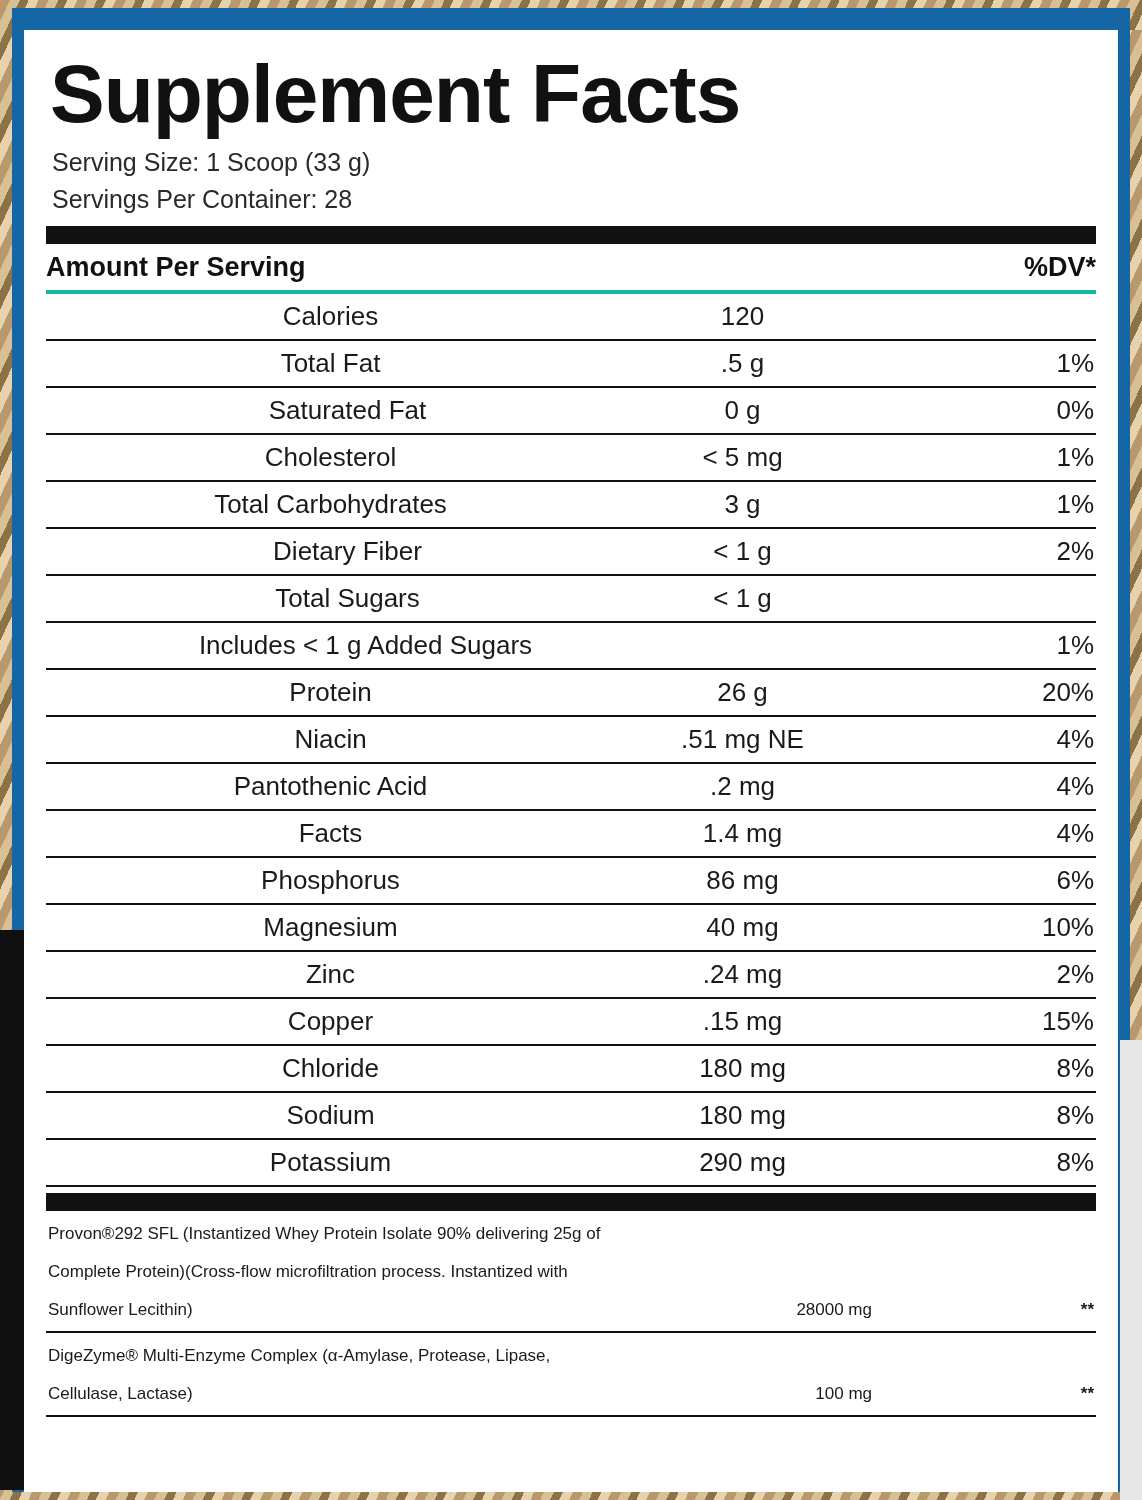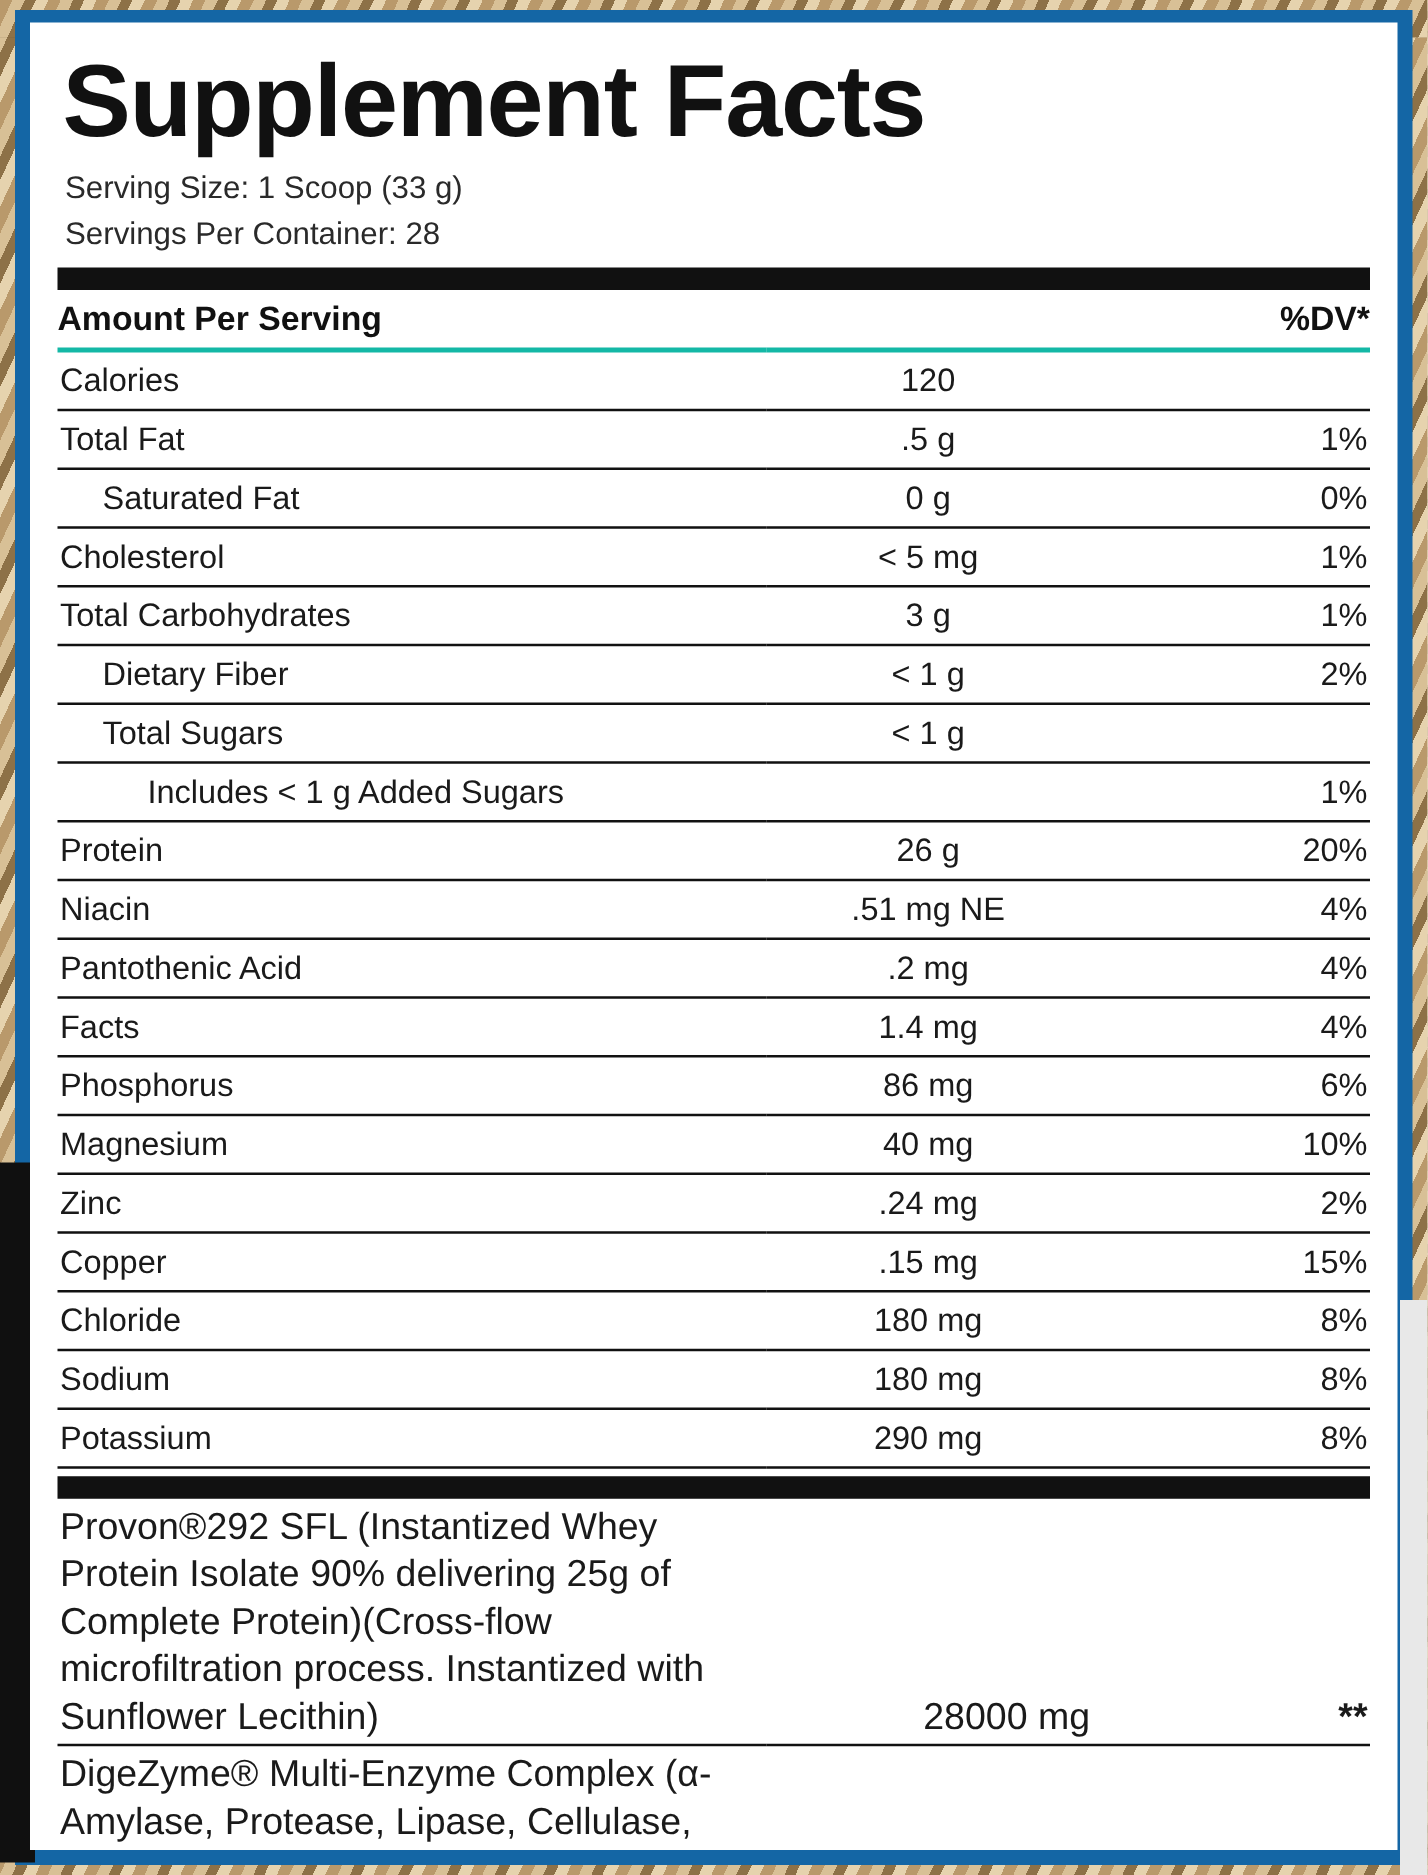--- a/index.html
+++ b/index.html
@@ -62,21 +62,21 @@
     top: 1040px;
     width: 22px;
     height: 460px;
     background: #e8e8e8;
   }
 
   
   #label {
     position: absolute;
     left: 24px;
-    top: 18px;
+    top: 30px;
     width: 1094px;
     height: 1462px;
     background: #ffffff;
     box-sizing: border-box;
     padding: 10px 14px 0 14px;
     overflow: hidden;
   }
 
   #sf-title {
     font-family: "Liberation Sans", sans-serif;
@@ -128,41 +128,41 @@
     border-bottom: 4px solid #14b8a6;
   }
   .row-head .dv { text-align: right; }
 
   tr.nutrient td {
     font-size: 26px;
     line-height: 45px;
     border-bottom: 2px solid #111;
     color: #1a1a1a;
   }
-  tr.nutrient td.name { text-align: left; padding-left: 2px; }
+  tr.nutrient td.name { text-align: center; padding-left: 2px; }
   tr.nutrient td.amt  { text-align: center; padding-right: 56px; }
   tr.nutrient td.dv   { text-align: right; padding-right: 2px; }
 
   tr.nutrient.indent1 td.name { padding-left: 36px; }
   tr.nutrient.indent2 td.name { padding-left: 72px; }
 
   
   tr.nutrient.indent1 td.name,
   tr.nutrient.indent1 td.amt,
   tr.nutrient.indent1 td.dv { border-bottom: 2px solid #111; }
 
   
   .ing-block {
     margin: 0 8px;
     border-collapse: collapse;
     width: calc(100% - 16px);
     table-layout: fixed;
   }
   .ing-block td {
-    font-size: 30px;
+    font-size: 17px;
     line-height: 38px;
     vertical-align: bottom;
     padding: 4px 0 2px 0;
     color: #1a1a1a;
   }
   .ing-block tr { border-bottom: 2px solid #111; }
   .ing-name { width: 54%; padding-left: 2px !important; }
   .ing-amt  { width: 30%; text-align: right; padding-right: 56px !important; }
   .ing-dv   { width: 16%; text-align: right; padding-right: 2px !important; font-weight: bold; }
 </style>

